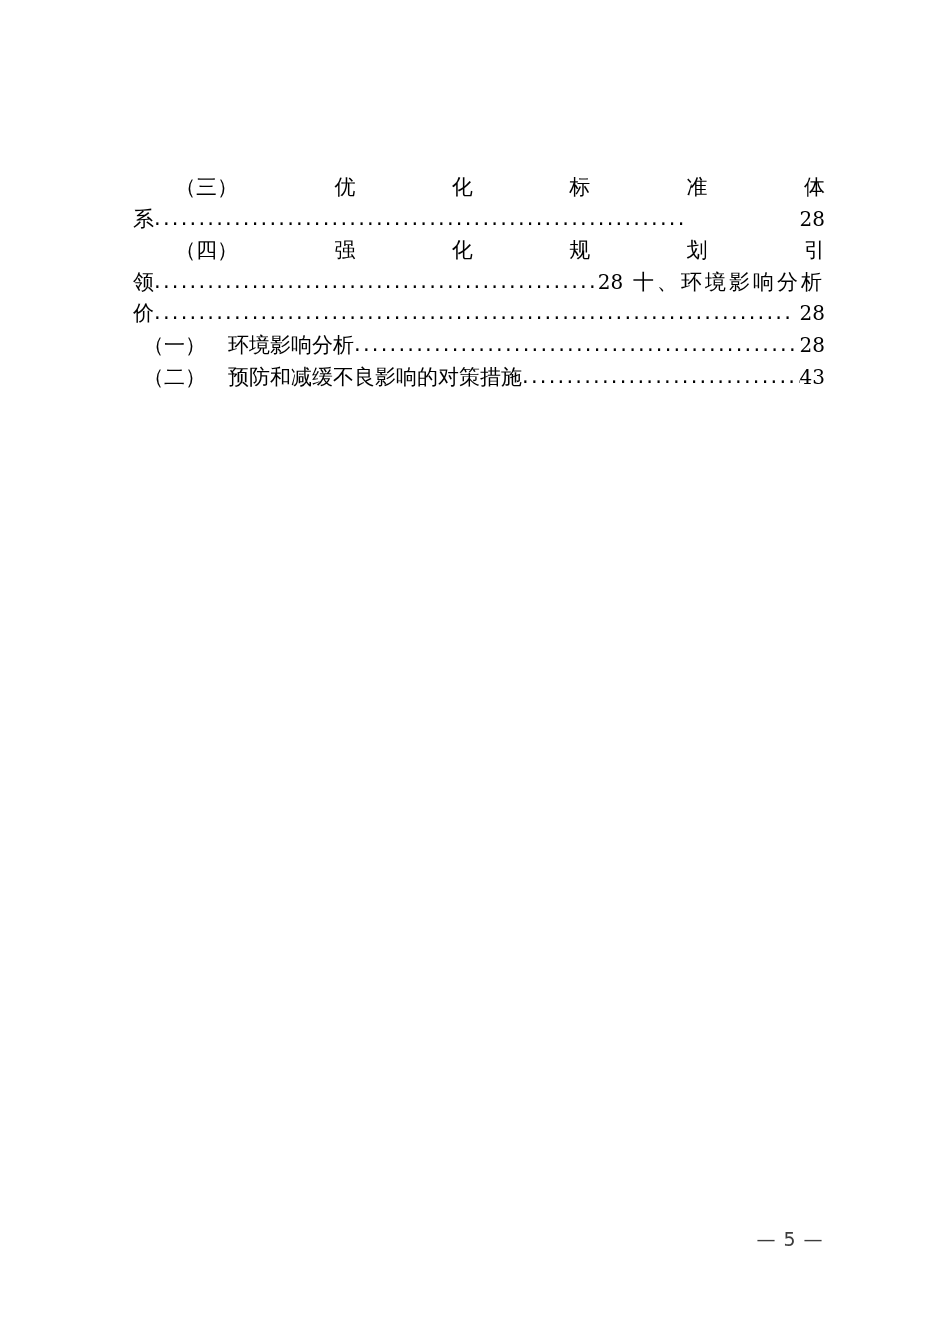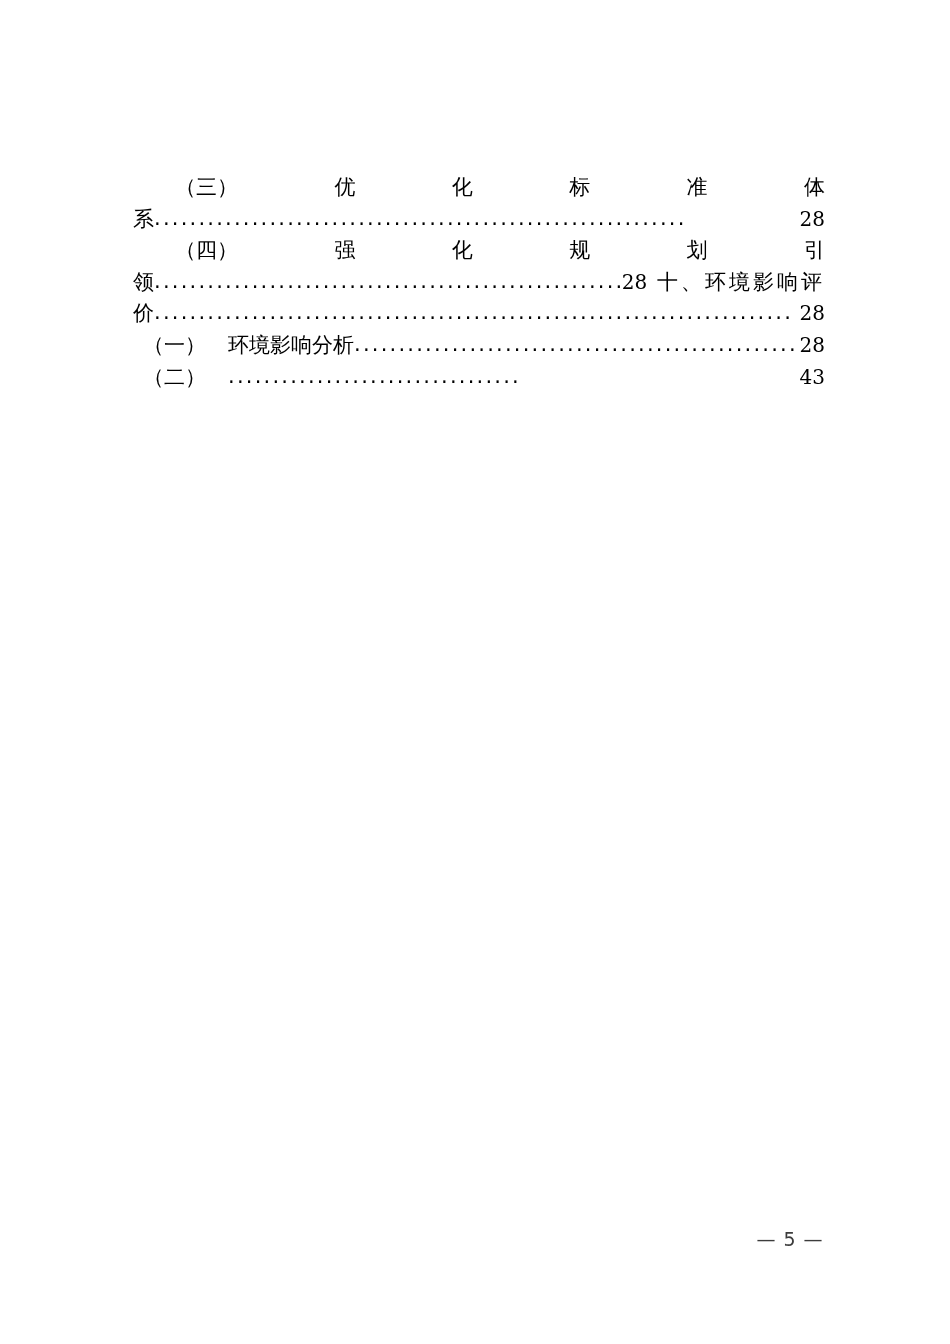--- a/index.html
+++ b/index.html
@@ -164,41 +164,42 @@
         <span>强</span>
         <span>化</span>
         <span>规</span>
         <span>划</span>
         <span>引</span>
       </div>
       <div class="wrap-line">
         <span class="wl-head">领</span>
         <span class="wl-leader">..............................................................</span>
         <span class="wl-page">28</span>
-        <span class="wl-tail"> 十、环境影响评</span>
+        <span class="wl-tail"> 十、环境影响分析</span>
       </div>
     </div>
 
     <div class="toc-entry">
       <div class="wrap-line">
         <span class="wl-head">价</span>
         <span class="wl-leader">..........................................................................</span>
         <span class="wl-page"> 28</span>
       </div>
     </div>
 
     <div class="toc-entry entry-simple">
       <span class="es-num">（一）</span>
       <span class="es-title">环境影响分析</span>
       <span class="es-leader">...........................................................</span>
       <span class="es-page">28</span>
     </div>
 
     <div class="toc-entry entry-simple">
       <span class="es-num">（二）</span>
+      <span class="es-title">预防和减缓不良影响的对策措施</span>
       <span class="es-leader">.................................</span>
       <span class="es-page">43</span>
     </div>
 
   </div>
 
   <div class="footer">
     <span class="footer-inner">— 5 —</span>
   </div>
 

